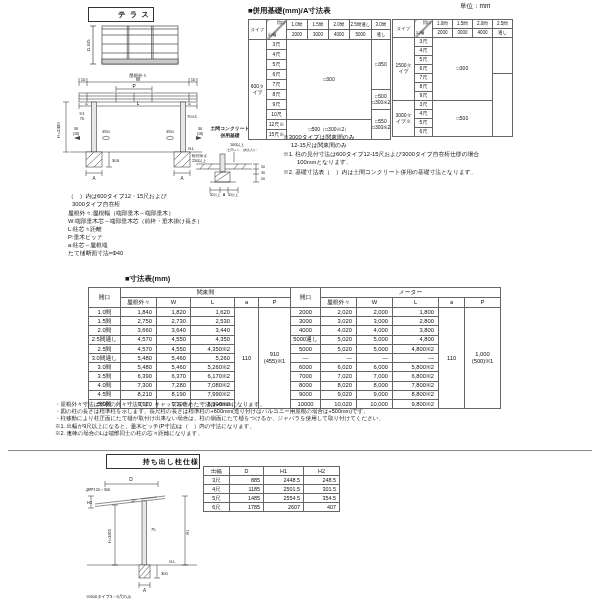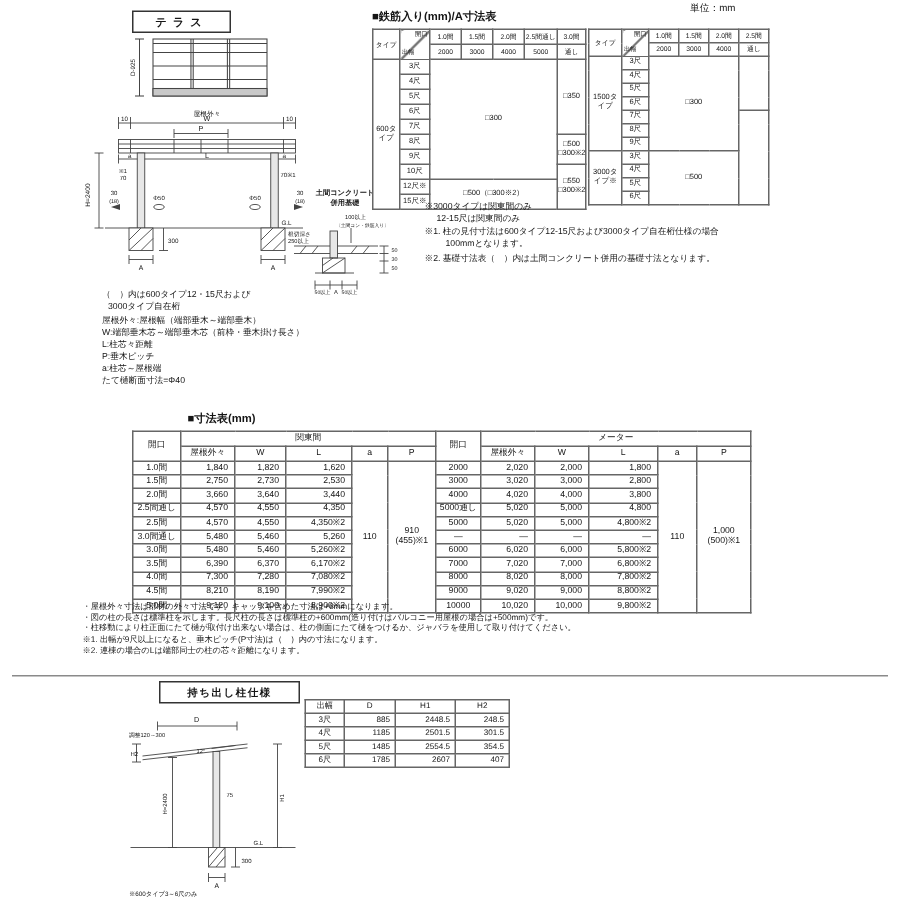--- a/index.html
+++ b/index.html
@@ -1,20 +1,20 @@
 <!DOCTYPE html>
 <html><head>
 <meta charset="utf-8">
 <style>
   html,body{margin:0;padding:0;background:#fff;}
   .page{position:relative;width:600px;height:600px;background:#fff;overflow:hidden;
         font-family:"Liberation Sans",sans-serif;color:#151515;}
   .t{position:absolute;white-space:nowrap;line-height:1.15;}
   .b{font-weight:bold;}
-  .tbox{position:absolute;border:1px solid #333;display:flex;align-items:center;justify-content:center;
+  .tbox{position:absolute;border:1px solid #333;display:flex;align-items:center;justify-content:flex-end;
         font-weight:bold;background:#fff;}
   svg{position:absolute;overflow:visible;}
   svg text{fill:#151515;font-family:"Liberation Sans",sans-serif;}
   table.spec{position:absolute;border-collapse:collapse;table-layout:fixed;background:#fff;}
   table.spec td{border:1px solid #666;text-align:center;vertical-align:middle;padding:0;
                 font-size:5px;line-height:1.15;overflow:hidden;}
   #tableA td,#tableB td{height:9px;}
   #tableB td{height:8px;}
   .diag{position:relative;background:linear-gradient(to bottom right,#fff 46%,#777 48%,#777 52%,#fff 54%);}
   .diag .dt{position:absolute;top:1px;right:1px;font-size:4.2px;}
@@ -182,21 +182,21 @@
     <div class="noteline" style="left:68px;top:192px;font-size:5.8px;">（　）内は600タイプ12・15尺および</div>
     <div class="noteline" style="left:72px;top:200px;font-size:5.8px;">3000タイプ自在桁</div>
     <div class="noteline" style="left:68px;top:209px;font-size:5.8px;">屋根外々:屋根幅（端部垂木～端部垂木）</div>
     <div class="noteline" style="left:68px;top:217px;font-size:5.8px;">W:端部垂木芯～端部垂木芯（前枠・垂木掛け長さ）</div>
     <div class="noteline" style="left:68px;top:225px;font-size:5.8px;">L:柱芯々距離</div>
     <div class="noteline" style="left:68px;top:233px;font-size:5.8px;">P:垂木ピッチ</div>
     <div class="noteline" style="left:68px;top:241px;font-size:5.8px;">a:柱芯～屋根端</div>
     <div class="noteline" style="left:68px;top:249px;font-size:5.8px;">たて樋断面寸法=Φ40</div>
   </div>
 
-  <div class="t b" style="left:248px;top:7px;font-size:7.5px;">■鉄筋入り(mm)/A寸法表</div>
+  <div class="t b" style="left:248px;top:7px;font-size:7.5px;">■併用基礎(mm)/A寸法表</div>
 
   <table class="spec" id="tableA" style="left:248px;top:19px;width:142px;">
     <colgroup>
         <col style="width:18px">
         <col style="width:20px">
         <col style="width:21px">
         <col style="width:21px">
         <col style="width:21px">
         <col style="width:22px">
         <col style="width:19px">

